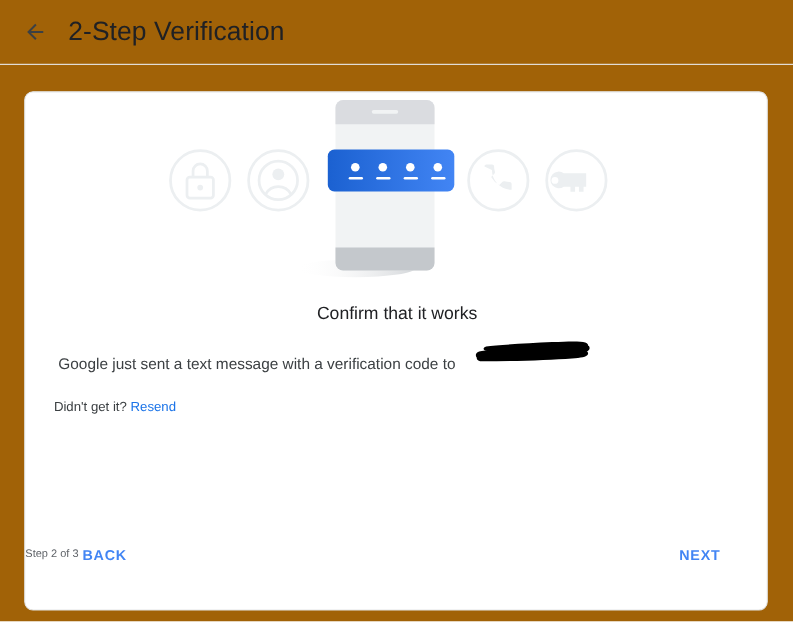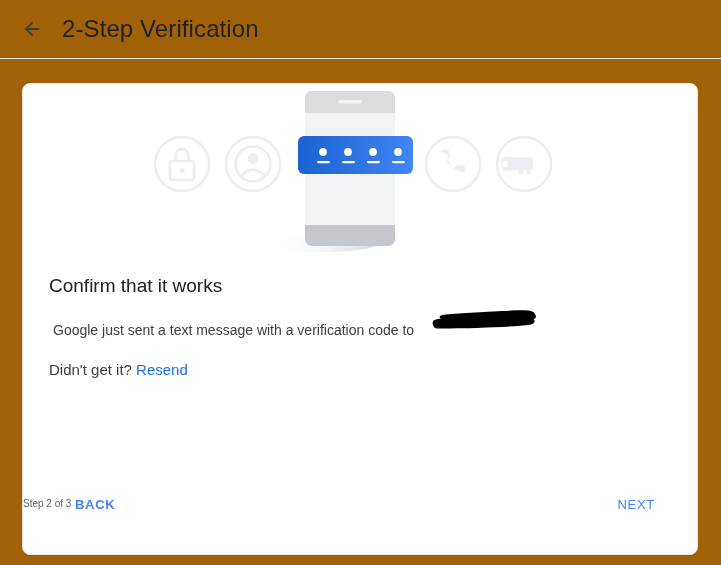--- a/index.html
+++ b/index.html
@@ -43,22 +43,22 @@
 
   
   .illustration {
     position: absolute; left: 0; top: 0; width: 676px; height: 178px;
   }
   .illu-svg { position: absolute; left: 0; top: 0; }
 
   
   .content { position: absolute; left: 26px; top: 190px; width: 624px; }
   .heading {
-    font-size: 19px; color: #202124; font-weight: 400;
-    letter-spacing: 0px; margin: 0 0 22px 0; line-height: 24px;
+    font-size: 16px; color: #202124; font-weight: 400;
+    letter-spacing: 0px; margin: 0 0 22px 0; line-height: 24px; text-align: center;
   }
   .subtext {
     font-size: 14px; color: #3c4043; line-height: 20px;
     margin: 4px; position: relative; white-space: nowrap;
   }
 
   
   .redaction {
     position: absolute; left: 377px; top: -12px;
     width: 108px; height: 26px; pointer-events: none;
@@ -77,21 +77,21 @@
     font-family: "Liberation Sans", sans-serif;
     font-size: 15px; color: #202124; padding: 0;
   }
   .field-underline {
     position: absolute; left: 0; top: 41px;
     width: 200px; height: 2px; background: #4285f4;
   }
 
   
   .resend-row {
-    margin-top: 20px; font-size: 15px; color: #3c4043; line-height: 20px;
+    margin-top: 20px; font-size: 12px; color: #3c4043; line-height: 20px;
   }
   .link {
     color: #1a73e8; cursor: pointer; text-decoration: none;
   }
 
   
   .footer {
     position: absolute; left: 0; bottom: 0; width: 676px; height: 82px;
   }
   .btn-back {
@@ -99,21 +99,21 @@
     font-size: 13px; font-weight: bold; letter-spacing: 0.7px;
     color: #4285f4; cursor: pointer; background: none; border: none;
     padding: 0; font-family: "Liberation Sans", sans-serif; text-align: center;
   }
   .step-text {
     position: absolute; left: 0; right: 0; top: 26px;
     text-align: left; font-size: 10px; color: #5f6368;
   }
   .btn-next {
     position: absolute; right: 44px; top: 25px;
-    font-size: 13px; font-weight: normal; letter-spacing: 0.7px;
+    font-size: 13px; font-weight: bold; letter-spacing: 0.7px;
     color: #4285f4; cursor: pointer; background: none; border: none;
     padding: 0; font-family: "Liberation Sans", sans-serif;
   }
 </style>
 </head>
 <body>
 
 <div class="page">
 
   <div class="header">

